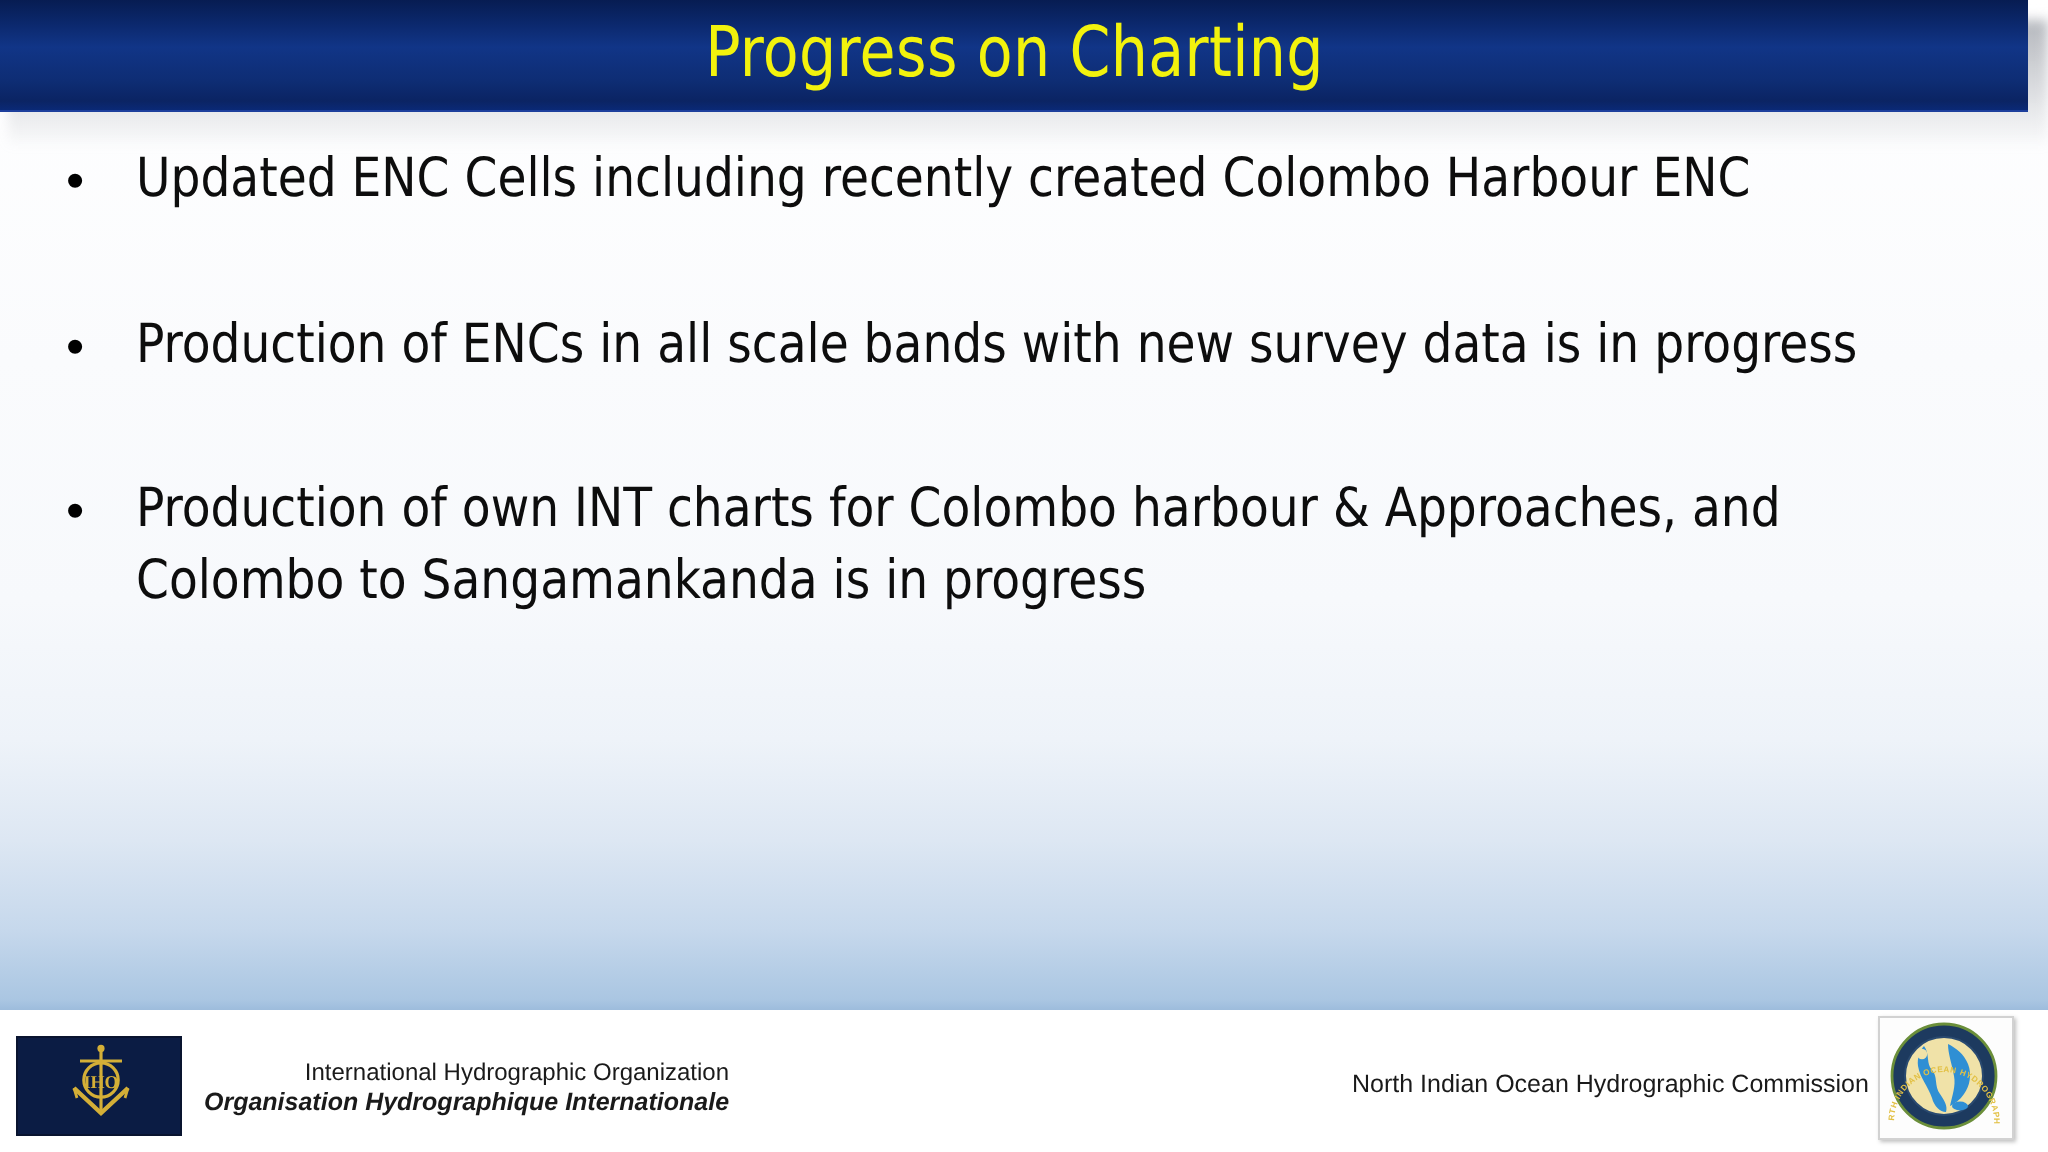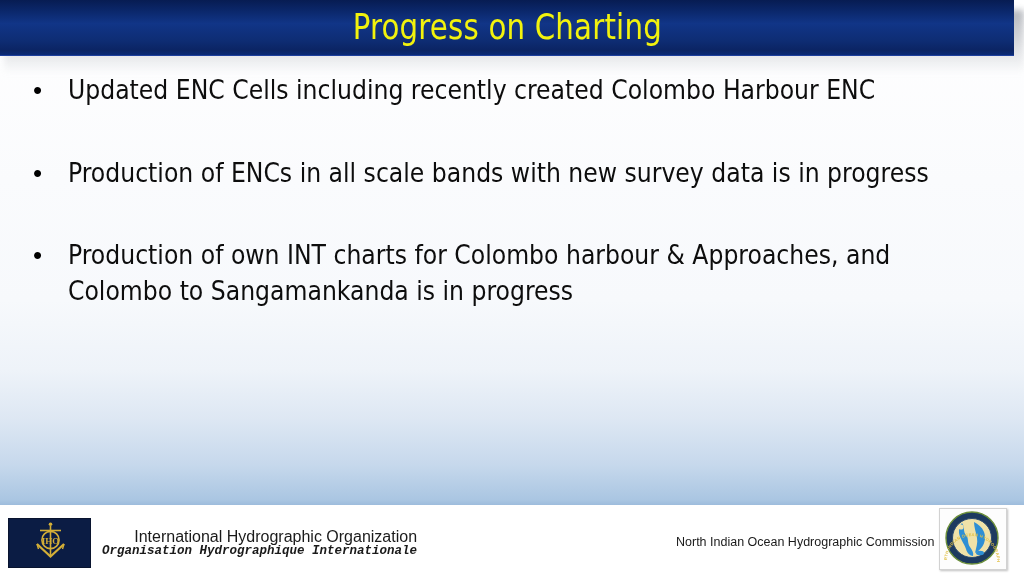--- a/index.html
+++ b/index.html
@@ -128,27 +128,27 @@
     border: 1px solid #09142f;
   }
   .iho-org-text {
     position: absolute;
     left: 102px;
     top: 24px;
     line-height: 15px;
   }
   .iho-line1 {
     font-family: "Liberation Sans", sans-serif;
-    font-size: 16px;
+    font-size: 12px;
     color: #1a1a1a;
     white-space: nowrap;
     display: block;
   }
   .iho-line2 {
-    font-family: Liberation Mono, monospace;
+    font-family: Liberation Sans, sans-serif;
     font-size: 12.5px;
     font-style: italic;
     font-weight: bold;
     color: #1a1a1a;
     white-space: nowrap;
     display: block;
   }
   .niohc-text {
     position: absolute;
     left: 676px;

